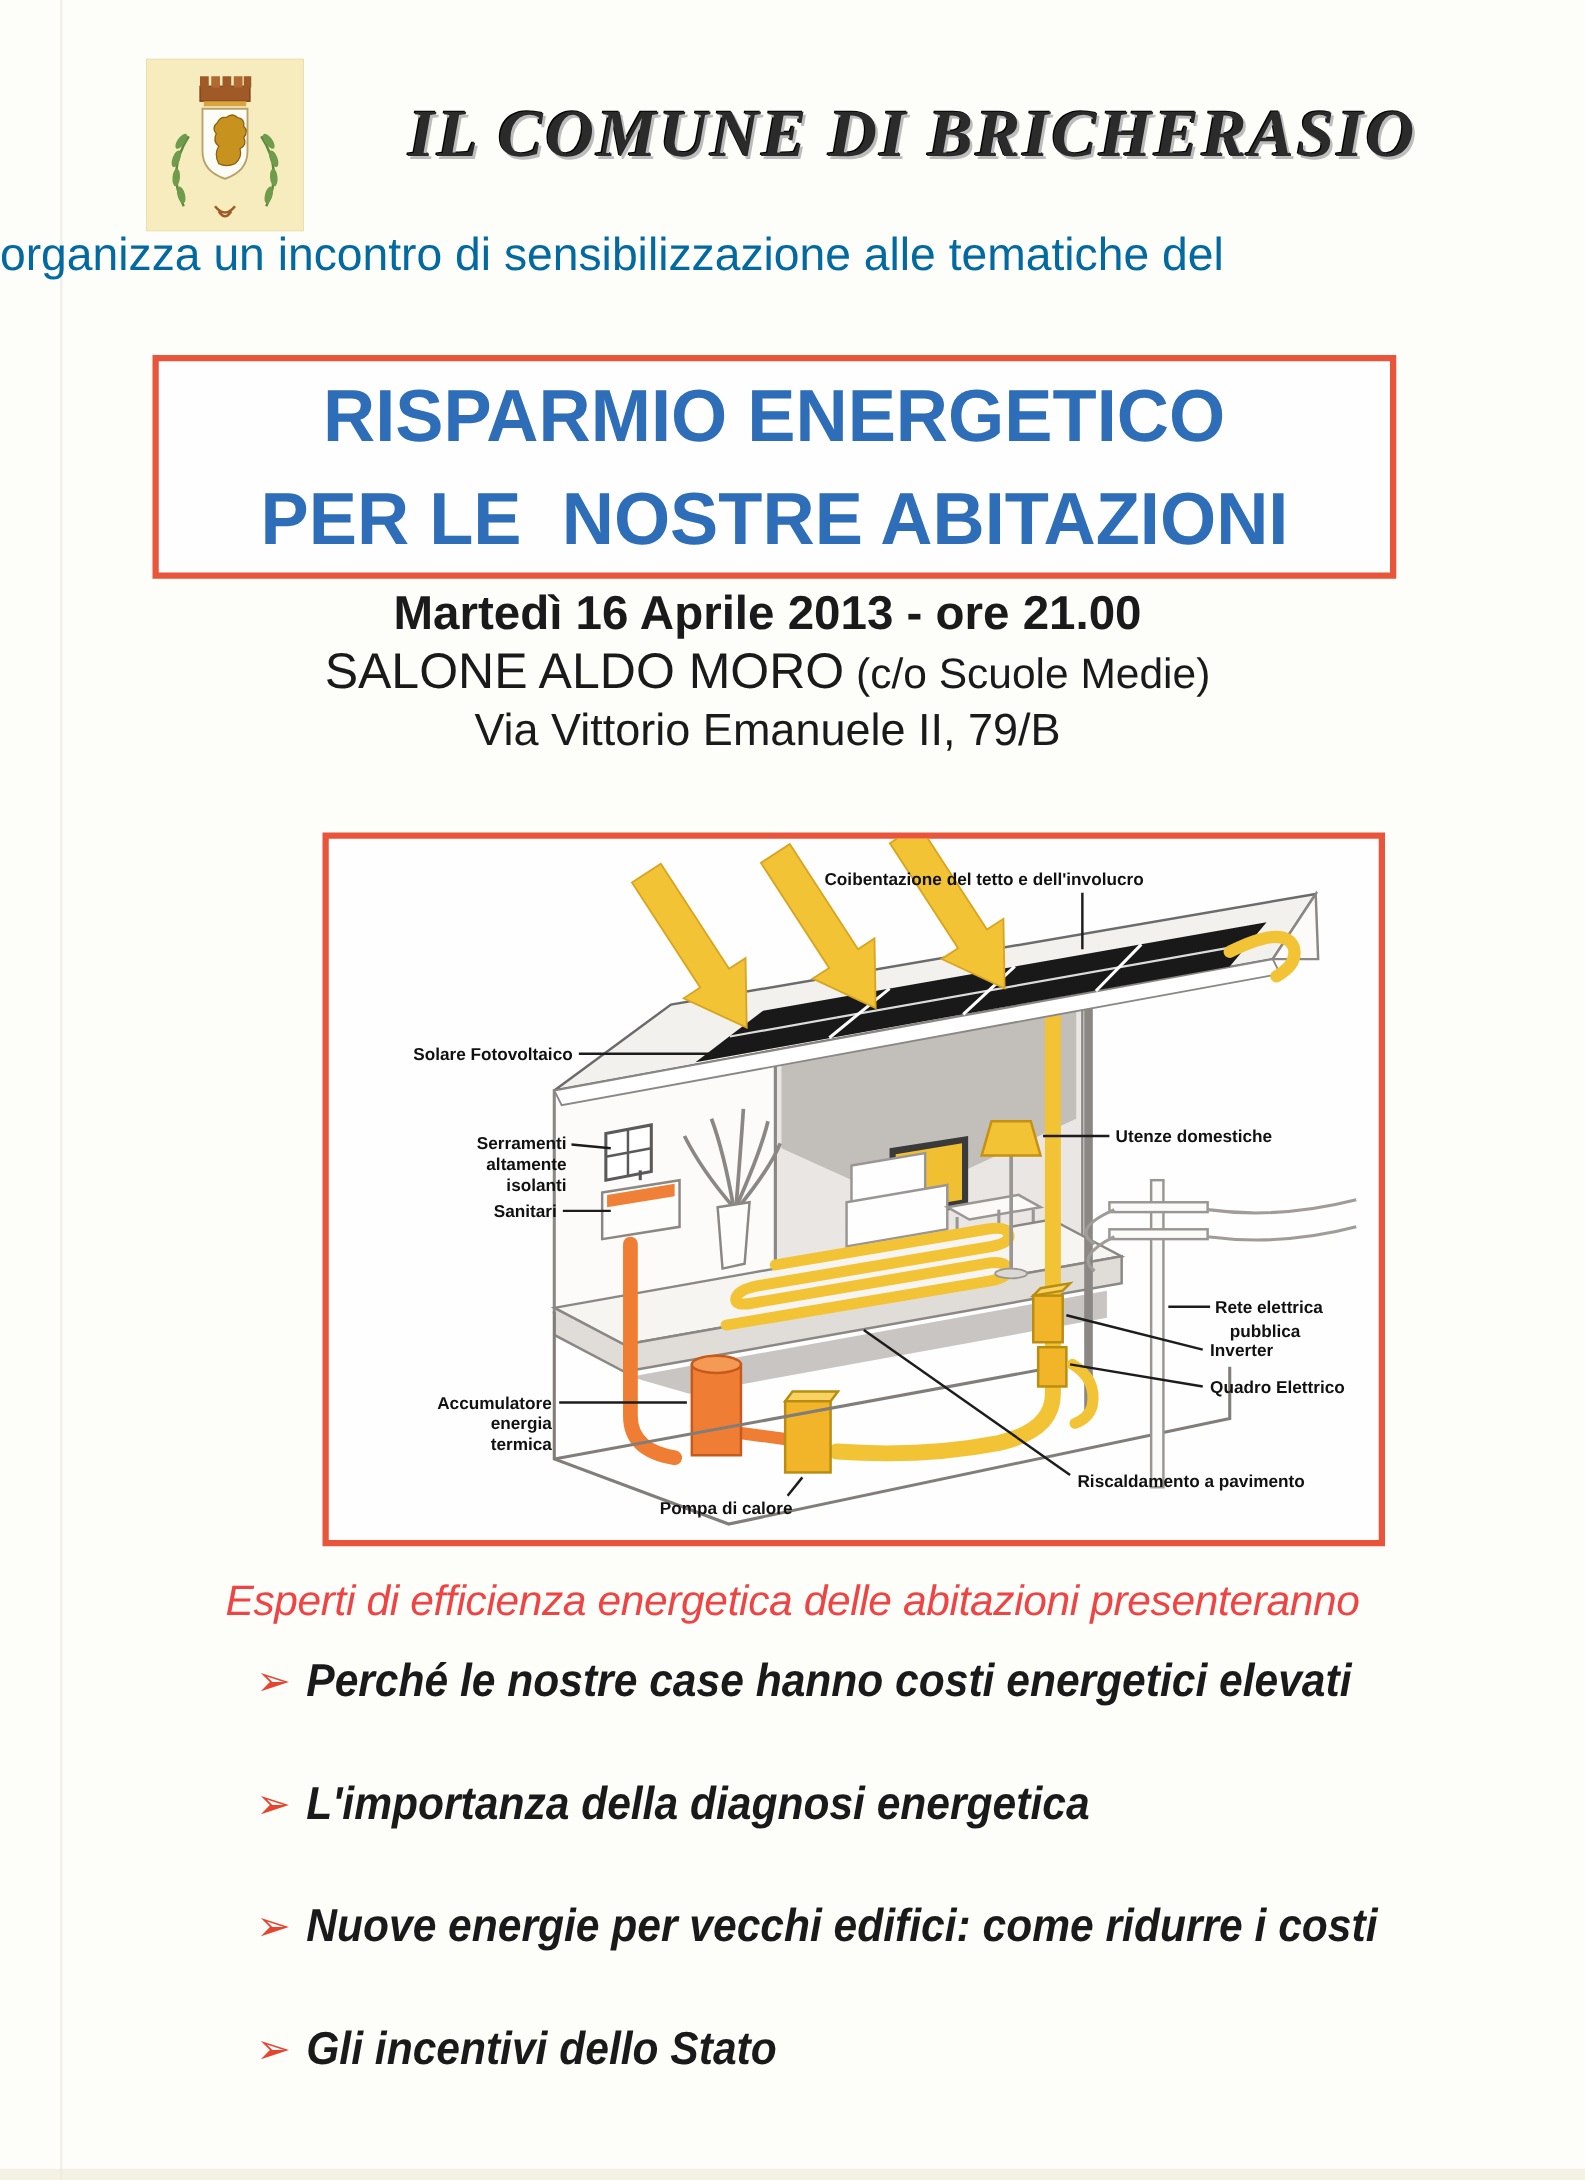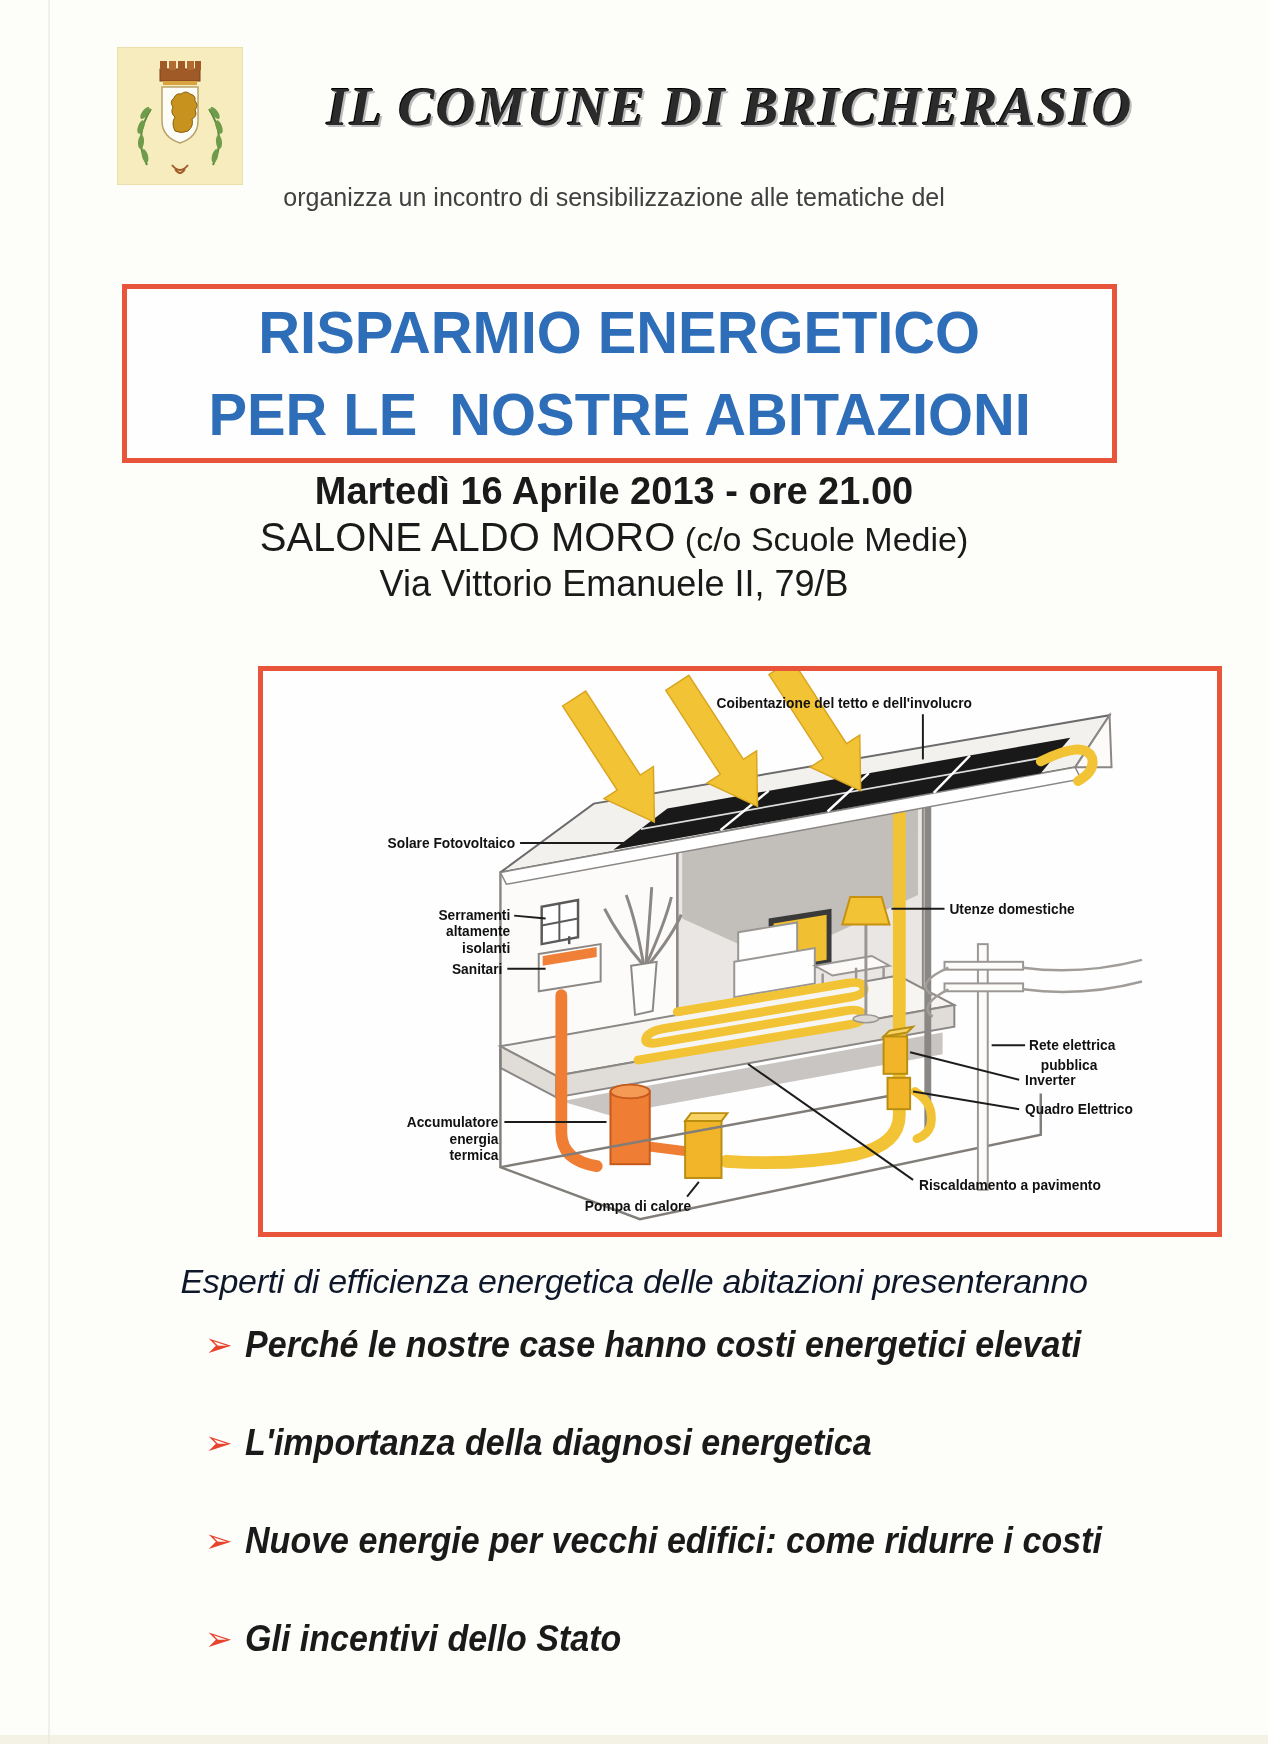--- a/index.html
+++ b/index.html
@@ -5,38 +5,38 @@
   html,body{margin:0;padding:0;}
   body{width:1268px;height:1744px;position:relative;background:#fdfdfa;
        font-family:"Liberation Sans", sans-serif;color:#1a1a1a;overflow:hidden;}
   .scan-line{position:absolute;left:48px;top:0;width:2px;height:100%;background:#f1efe9;}
   .scan-bottom{position:absolute;left:0;bottom:0;width:100%;height:9px;background:#ecead f;background:#ecead4;opacity:.55;}
   .crest{position:absolute;left:117px;top:47px;width:126px;height:138px;}
   .main-title{position:absolute;left:300px;top:76px;width:860px;text-align:center;
       font-family:"Liberation Serif", serif;font-style:italic;font-weight:bold;
       font-size:54px;letter-spacing:2px;color:#2b2b2b;
       text-shadow:2px 2px 0 #bdbdbd, -1px -1px 0 #000;}
-  .subtitle{position:absolute;left:0;top:183px;width:1228px;text-align:center;
-      font-size:25px;color:#404040;}
+  .subtitle{position:absolute;left:0;top:183px;width:1228px;text-align:left;
+      font-size:37px;color:#0369a1;}
   .banner{position:absolute;left:122px;top:284px;width:995px;height:179px;
       border:5px solid #e8553a;box-sizing:border-box;display:flex;flex-direction:column;
       justify-content:center;align-items:center;background:#fefefe;}
   .banner-line{font-size:59px;font-weight:bold;color:#2e6db7;letter-spacing:0px;
       line-height:82px;white-space:pre;transform:scaleX(.98);}
   .event{position:absolute;left:0;top:468px;width:1228px;text-align:center;}
   .event .date{font-size:38px;font-weight:bold;line-height:46px;}
   .event .presso{font-size:35px;line-height:44px;}
   .event .venue{font-size:34px;line-height:46px;}
   .event .venue b{font-size:40px;font-weight:normal;}
   .event .address{font-size:36px;line-height:44px;}
-  .diagram-box{position:absolute;left:258px;top:666px;width:964px;height:571px;
+  .diagram-box{position:absolute;left:258px;top:666px;width:850px;height:571px;
       border:5px solid #e8553a;box-sizing:border-box;background:#fefefe;padding-left:17px;}
   .diagram-box svg{width:100%;height:100%;display:block;}
   .intro{position:absolute;left:0;top:1262px;width:1268px;text-align:center;
-      font-size:34px;font-style:italic;letter-spacing:-.3px;color:#0f172a;}
+      font-size:34px;font-style:italic;letter-spacing:-.3px;color:#ef4444;}
   .bullets{position:absolute;left:205px;top:1322px;width:1000px;list-style:none;margin:0;padding:0;}
   .bullets li{display:flex;align-items:flex-start;margin-bottom:52px;}
   .bullet-marker{color:#e8432d;font-size:33px;line-height:46px;margin-right:12px;
       font-style:normal;flex:none;}
   .bullet-text{display:inline-block;font-size:37px;font-weight:bold;font-style:italic;
       line-height:46px;transform:scaleX(.92);transform-origin:left center;white-space:nowrap;}
   .dlabel{font-family:"Liberation Sans", sans-serif;font-weight:bold;font-size:14px;fill:#111;}
   .leader{stroke:#1c1c1c;stroke-width:2;fill:none;}
   .frame{stroke:#817d79;stroke-width:2.5;fill:none;}
 </style>

